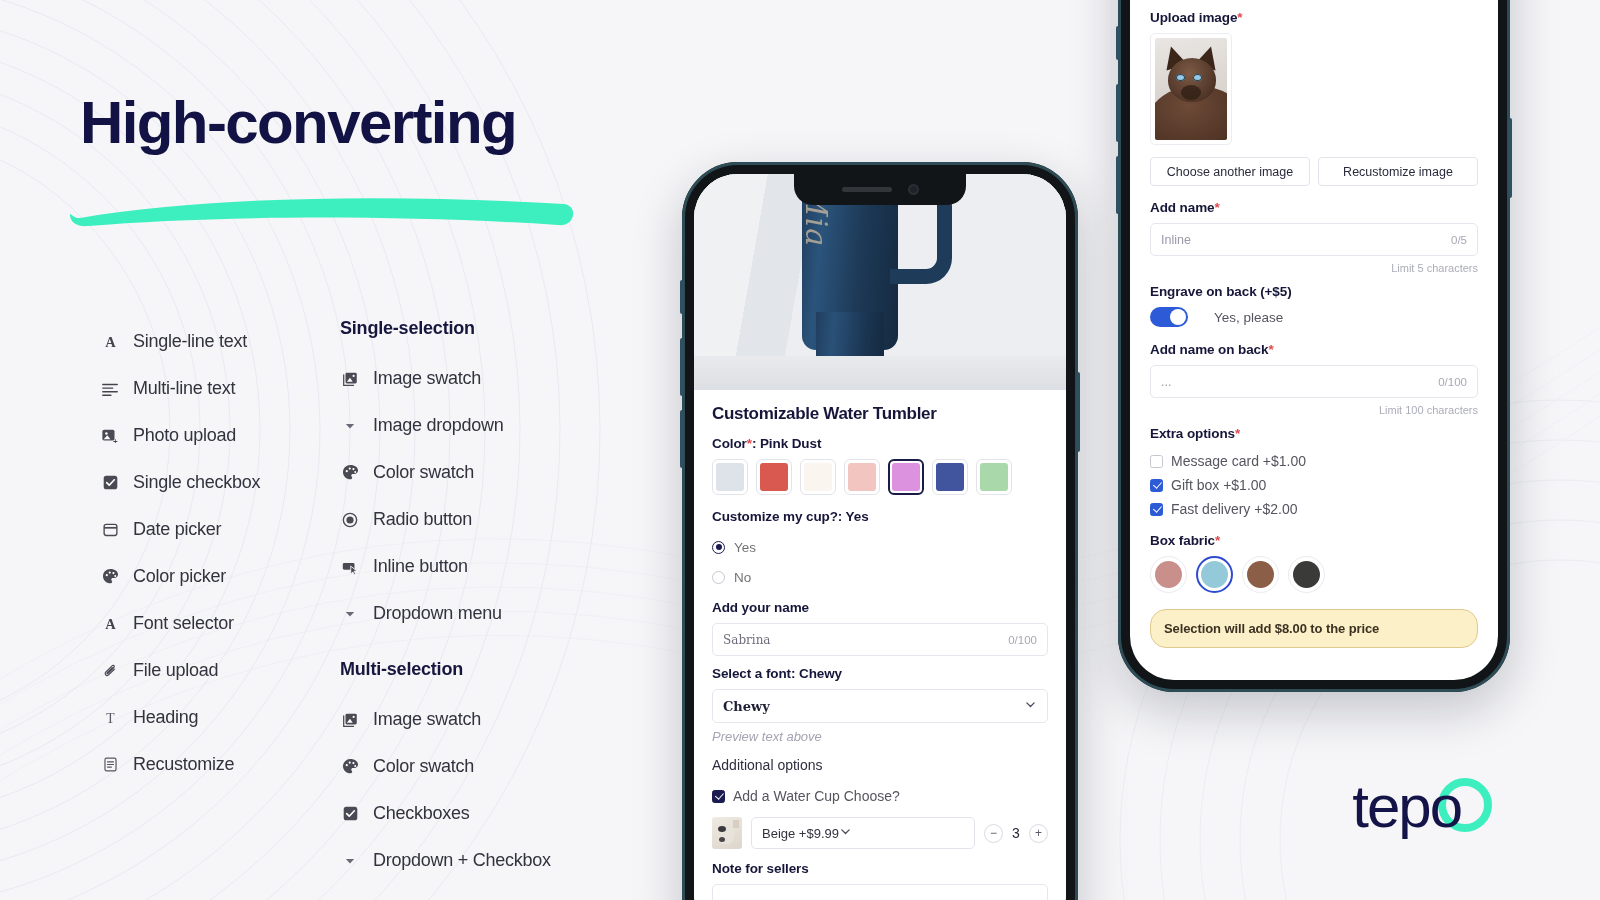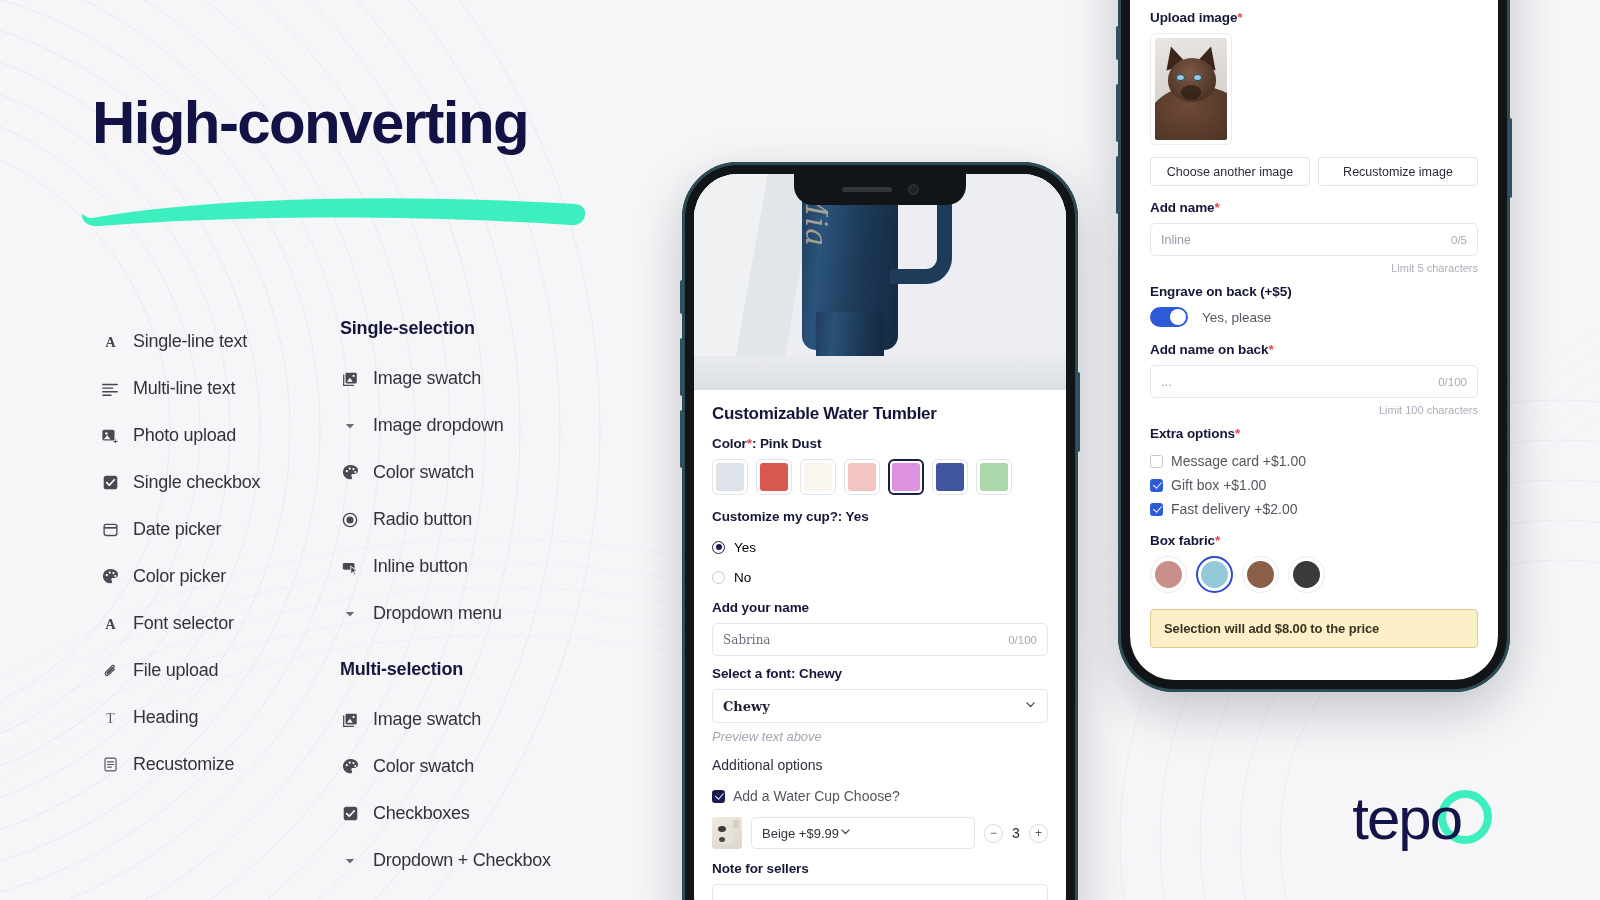--- a/index.html
+++ b/index.html
@@ -18,21 +18,21 @@
     background: #f6f6f8;
     overflow: hidden;
   }
 
   
   .bg-waves { position: absolute; inset: 0; pointer-events: none; }
 
   
   .headline {
     position: absolute;
-    left: 92px; top: 82px;
+    left: 80px; top: 82px;
     width: 640px;
   }
   .headline h1 {
     font-size: 60px;
     line-height: 1.38;
     font-weight: 800;
     letter-spacing: -1.6px;
     color: #121244;
     white-space: nowrap;
   }
@@ -243,21 +243,21 @@
     background: #fff;
     flex: 0 0 13px;
     position: relative;
   }
   .radio.on { border-color: #1b1b52; }
   .radio.on::after {
     content: ""; position: absolute;
     left: 2.5px; top: 2.5px; width: 6px; height: 6px;
     border-radius: 50%; background: #1b1b52;
   }
-  .radio-lbl { font-size: 13.5px; color: #000000; }
+  .radio-lbl { font-size: 13.5px; color: #737373; }
 
   .inp {
     position: relative;
     height: 33px;
     border: 1px solid #e6e6ee;
     border-radius: 5px;
     background: #fff;
     display: flex; align-items: center;
     padding: 0 10px;
     margin-bottom: 6px;
@@ -441,21 +441,21 @@
     height: 29px;
     border: 1px solid #e3e3ec;
     border-radius: 4px;
     background: #fff;
     display: flex; align-items: center; justify-content: center;
     font-size: 12.5px;
     color: #2a2a3c;
     white-space: nowrap;
   }
 
-  .toggle-row { display: flex; align-items: center; gap: 14px; margin-bottom: 15px; }
+  .toggle-row { display: flex; align-items: center; gap: 26px; margin-bottom: 15px; }
   .toggle {
     width: 38px; height: 20px;
     border-radius: 11px;
     background: #2d5bd7;
     position: relative;
     flex: 0 0 38px;
   }
   .toggle .knob {
     position: absolute; right: 2px; top: 2px;
     width: 16px; height: 16px;
@@ -471,32 +471,32 @@
     border: 1px solid #eaeaf0;
     background: #fff;
     display: flex; align-items: center; justify-content: center;
   }
   .circ-wrap.sel { border: 2px solid #2d4ad0; }
   .circ-wrap i { display: block; width: 27px; height: 27px; border-radius: 50%; }
 
   .price-note {
     background: #fbf0c8;
     border: 1px solid #e0c98f;
-    border-radius: 4px;
+    border-radius: 16px;
     padding: 11px 13px;
     font-size: 13px;
     font-weight: 600;
     color: #3c3222;
     letter-spacing: -0.1px;
   }
 
   
   .logo {
     position: absolute;
-    right: 104px; bottom: 48px;
+    right: 104px; bottom: 60px;
     display: flex; align-items: center;
   }
   .logo .word {
     font-size: 60px;
     font-weight: 400;
     color: #141449;
     letter-spacing: -2px;
     font-family: "Liberation Sans", sans-serif;
     line-height: 1;
     position: relative;

